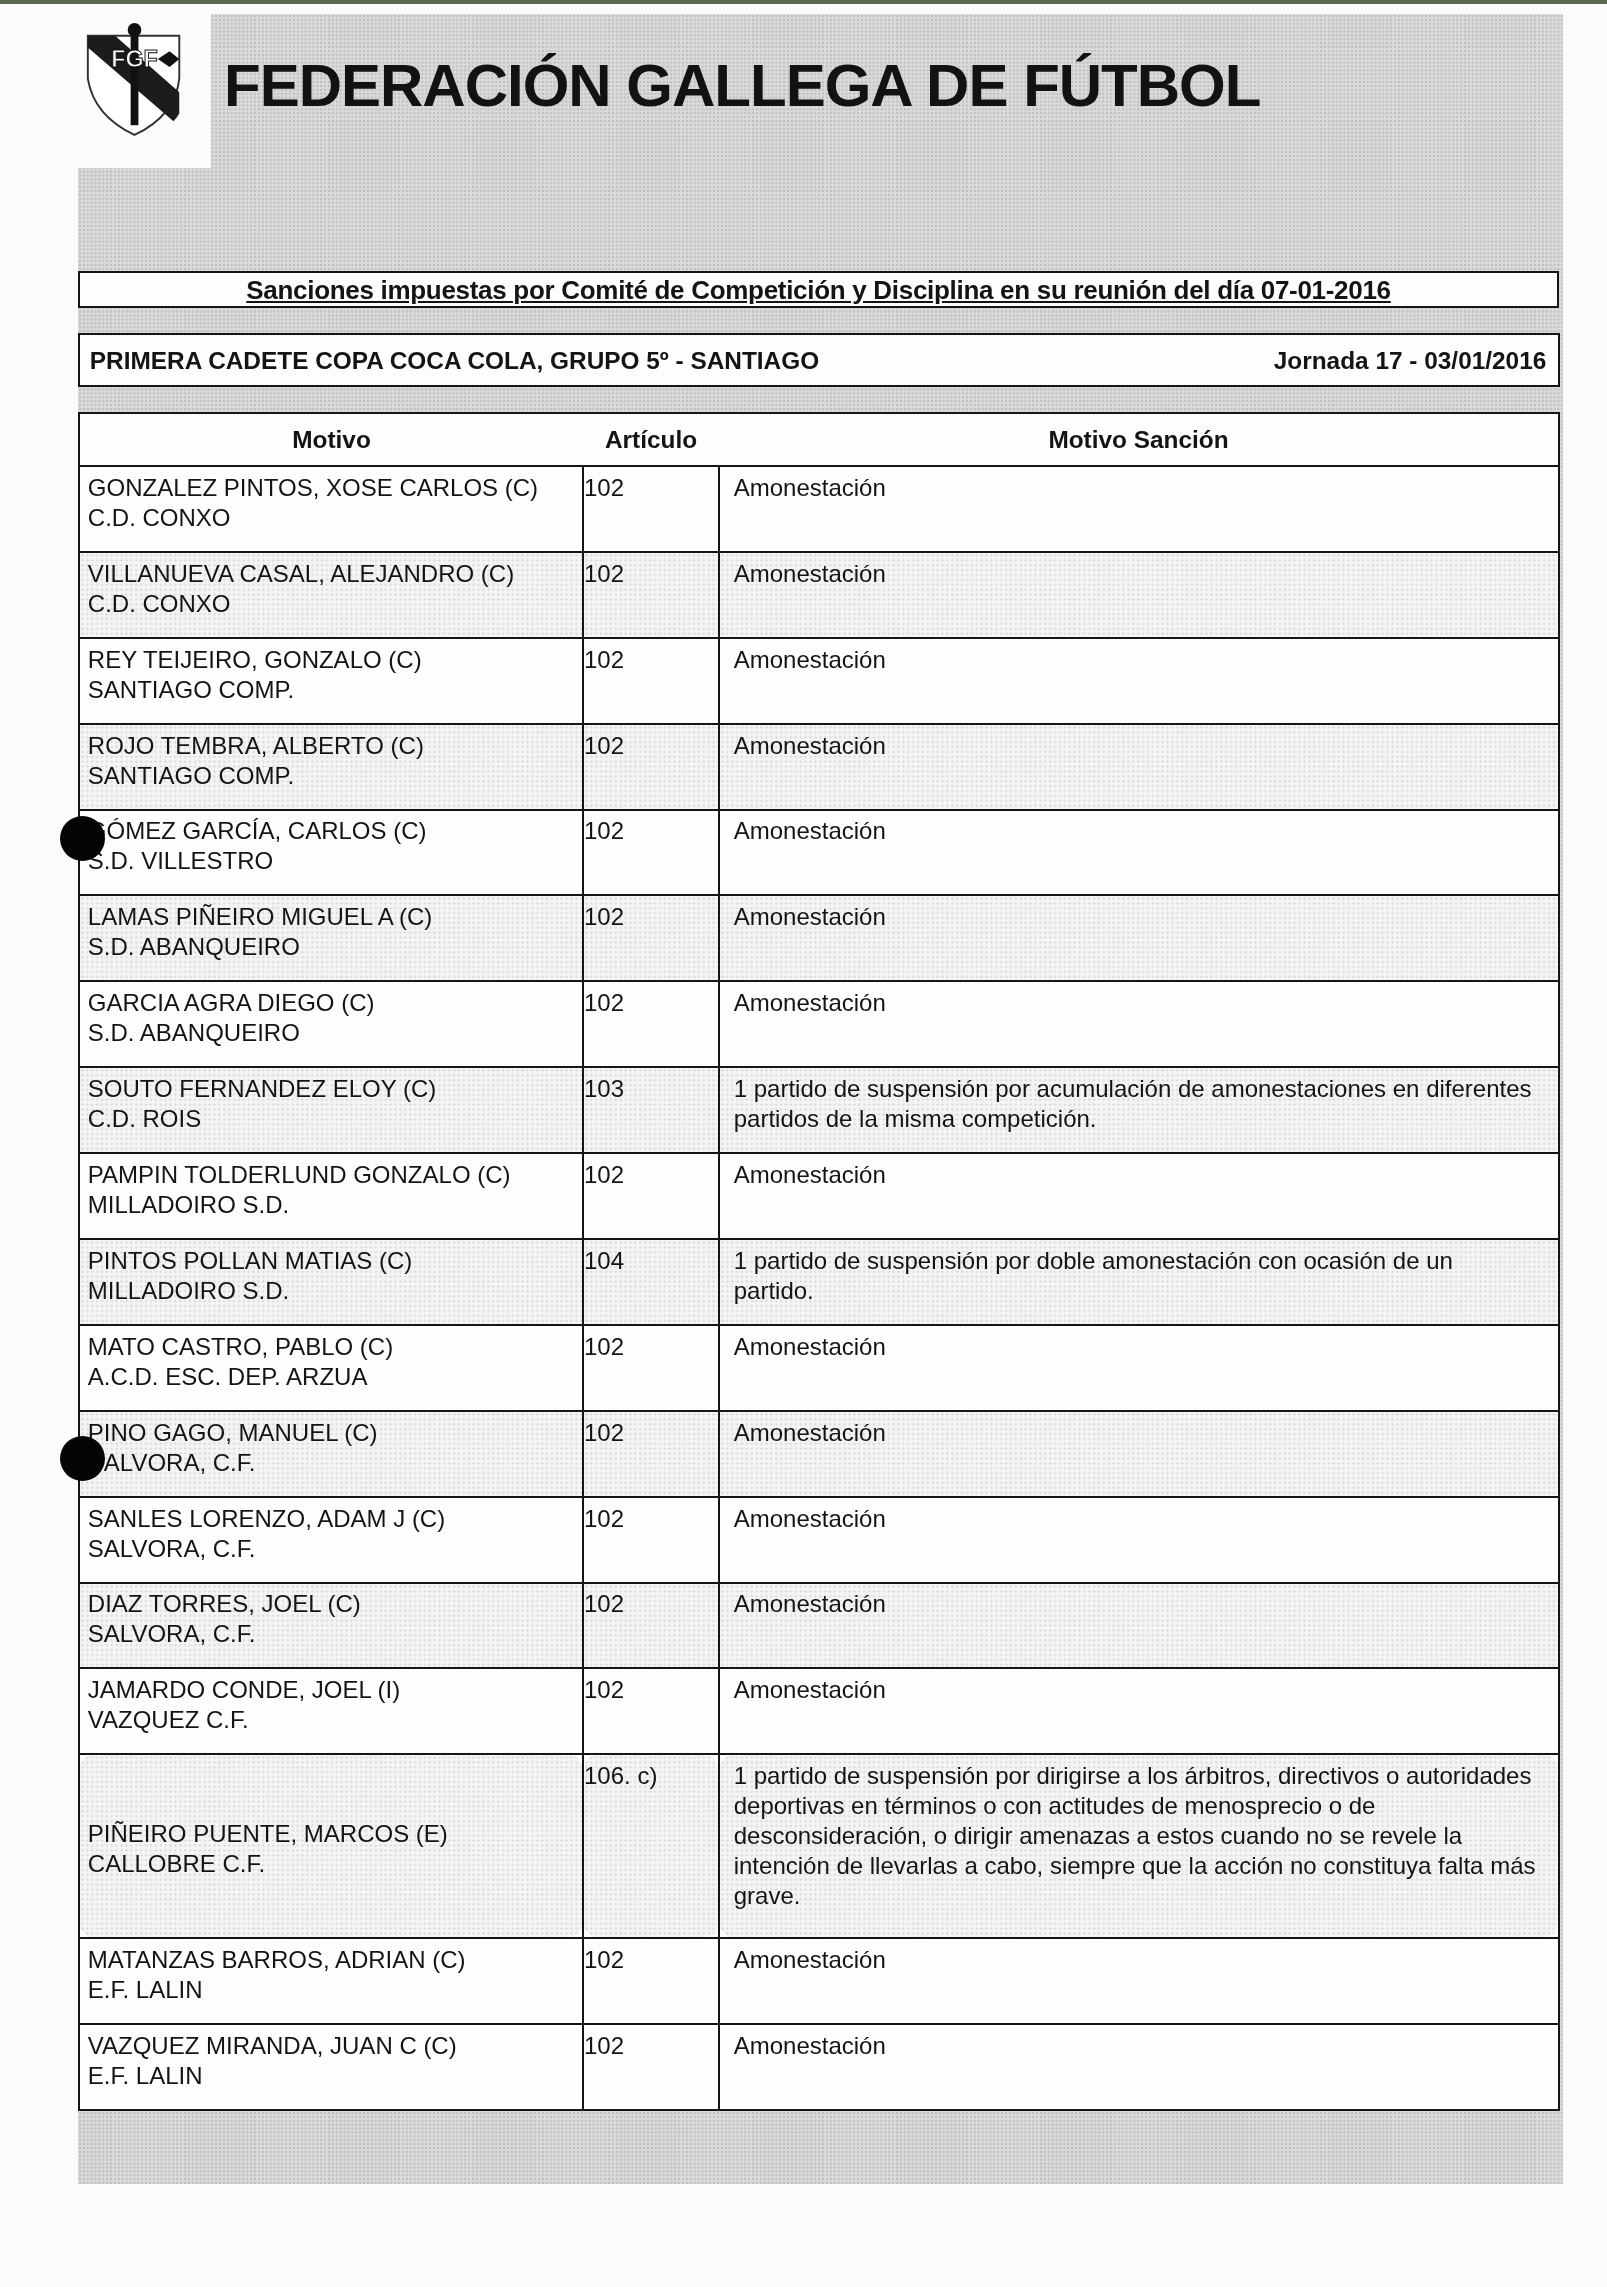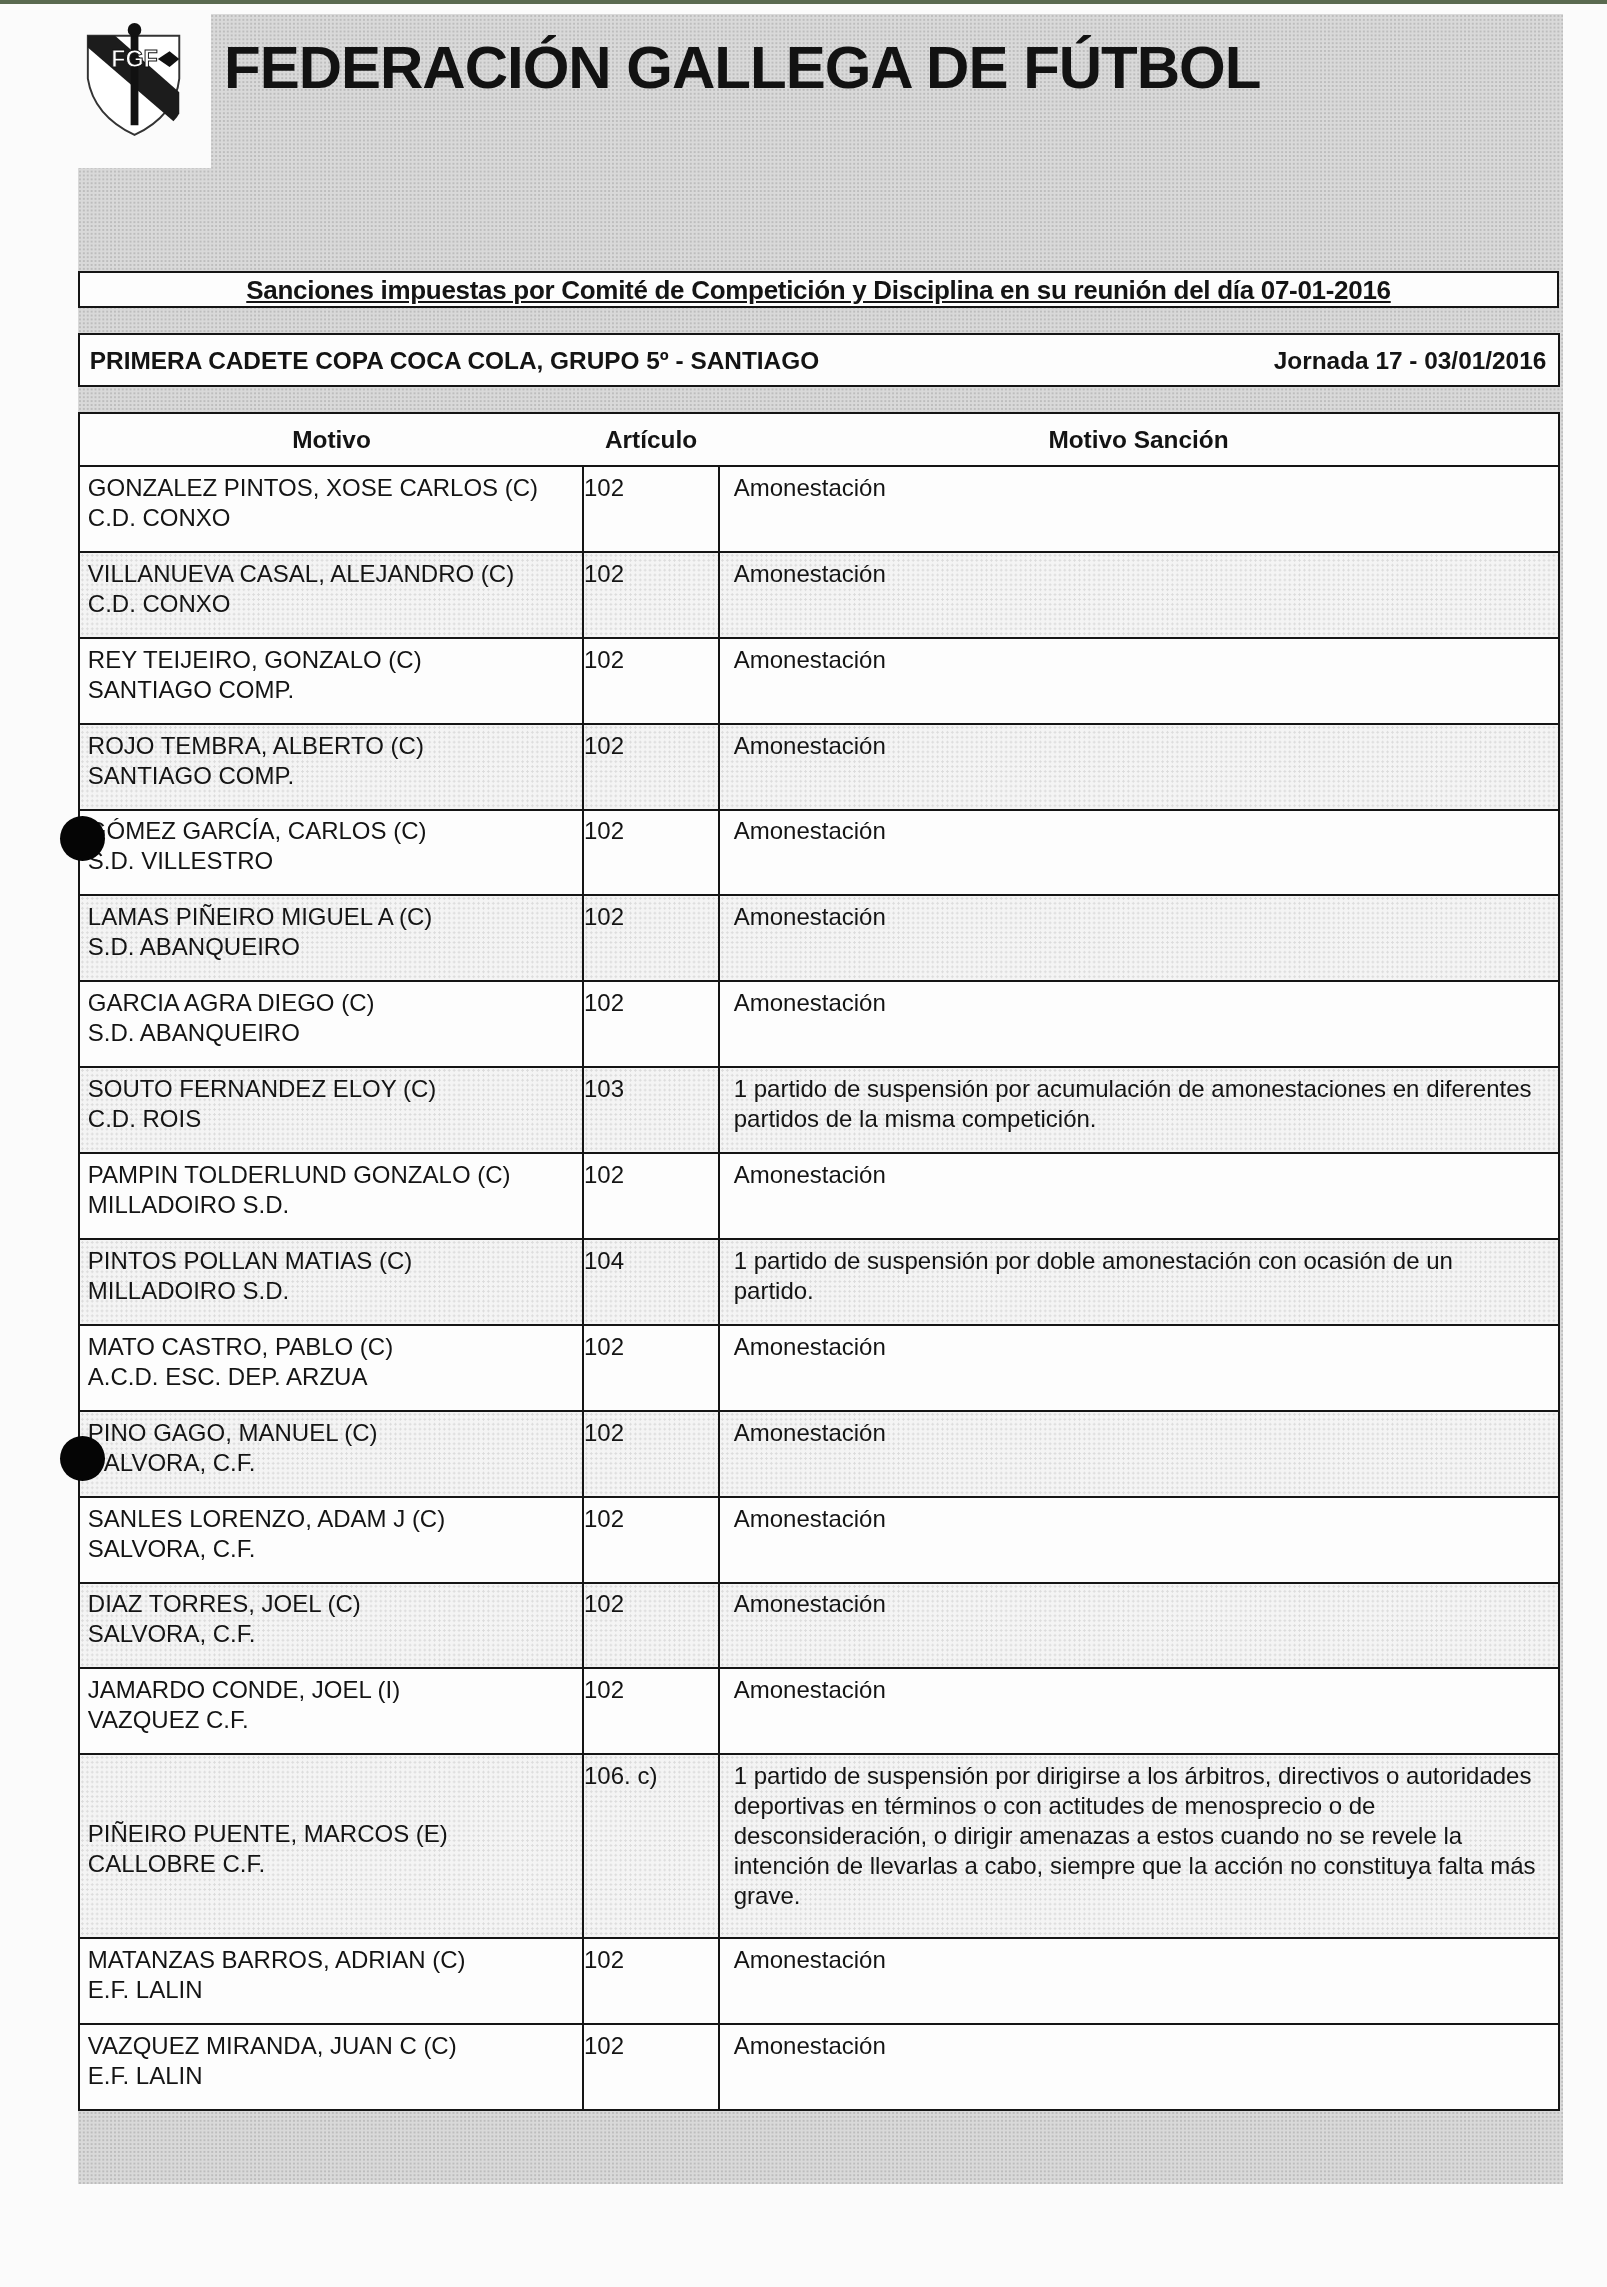--- a/index.html
+++ b/index.html
@@ -11,21 +11,21 @@
   .topline { position: absolute; left: 0; top: 0; width: 1607px; height: 3.9px; background: #5a6a50; }
   .gray-band {
     position: absolute; left: 78px; top: 13.7px; width: 1485px; height: 2170px;
     background-color: #d9d9d9;
     background-image: radial-gradient(#bdbdbd 1px, transparent 1.2px);
     background-size: 3.9px 3.9px;
   }
   .logo-box { position: absolute; left: 76px; top: 11.7px; width: 135px; height: 156px; background: #fbfbfb; }
   .logo { position: absolute; left: 82px; top: 21.5px; width: 107px; height: 117px; }
   .fed-title {
-    position: absolute; left: 224px; top: 33px; font-size: 60px; font-weight: bold;
+    position: absolute; left: 224px; top: 51px; font-size: 60px; font-weight: bold;
     letter-spacing: -1px; color: #121212; white-space: nowrap;
   }
   .title-box {
     position: absolute; left: 78px; top: 271px; width: 1477px; height: 33px;
     border: 2.9px solid #151515; background: #fdfdfd; text-align: center;
   }
   .title-box span {
     font-size: 26px; font-weight: bold; text-decoration: underline; line-height: 35px;
     letter-spacing: -0.3px;
   }
@@ -49,21 +49,21 @@
   table.sanc th.last { border-right: 2.9px solid #151515; }
   table.sanc td { height: 78px; font-size: 24px; line-height: 30px; padding: 5.9px 0 0 0; }
   td.name { padding-left: 7.8px !important; }
   td.art { }
   td.motivo { padding-left: 13.7px !important; padding-right: 19.5px !important; }
   tr.shaded td {
     background-color: #f4f4f4;
     background-image: radial-gradient(#dcdcdc 1px, transparent 1.2px);
     background-size: 4.9px 4.9px;
   }
-  tr.tall td { height: 176px; }
+  tr.tall td { height: 176px; border-radius: 17px; }
   tr.tall td.name { vertical-align: middle; }
   .hole { position: absolute; width: 45px; height: 45px; border-radius: 50%; background: #050505; }
 </style>
 </head>
 <body>
 
 <div class="topline"></div>
 <div class="gray-band"></div>
 
 <div class="logo-box"></div>

